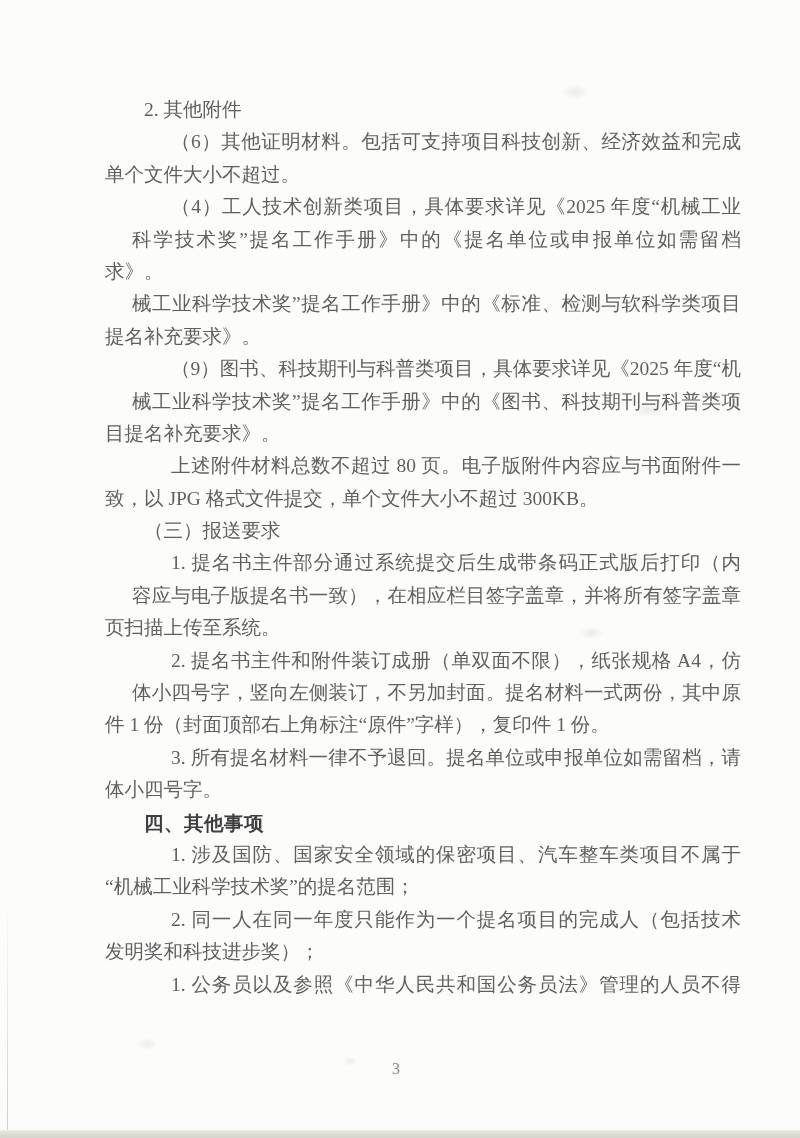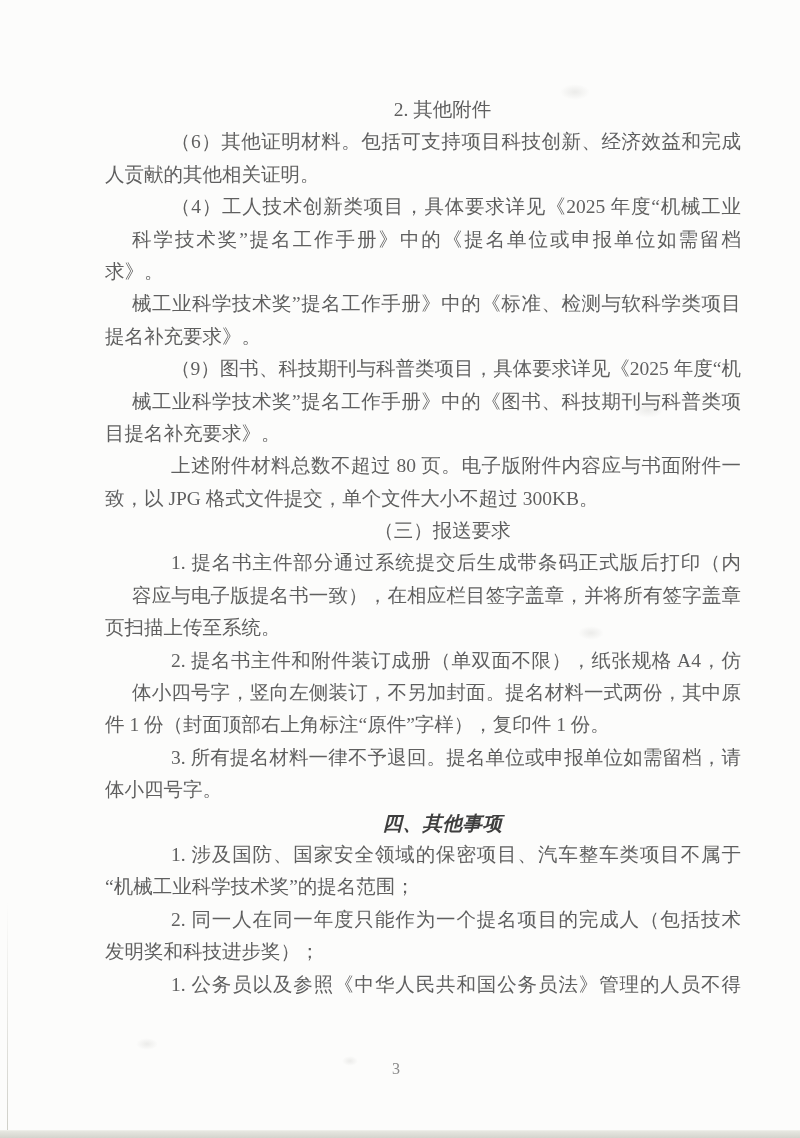--- a/index.html
+++ b/index.html
@@ -13,28 +13,27 @@
   }
   .textblock {
     position:absolute;
     left:105px; top:94px; width:636px;
     font-size:19.5px;
     line-height:32.4px;
     color:var(--ink,#5f5f5f);
     font-weight:400;
   }
   .line { height:32.4px; overflow:hidden; text-align:left; }
-  .line.indent { text-indent:2em;text-align:center; }
+  .line.indent { text-indent:2em; }
   .line.fill { text-align:justify; text-align-last:justify;margin-left:27px; }
   .line.bold {
     font-family:"Liberation Sans","DejaVu Sans",sans-serif;
     font-weight:700;
     color:var(--heading,#3e3e3e);
     letter-spacing:0.5px;
-    font-style:italic;
   }
   .page-number {
     position:absolute;
     left:0; top:1060px; width:792px;
     text-align:center;
     font-size:16px;
     color:var(--pagenum,#8b8b8b);
   }
   
   .edge-bottom {
@@ -59,21 +58,21 @@
   .smudge.s4 { left:136px; top:1038px; width:22px; height:12px; }
   .smudge.s5 { left:342px; top:1056px; width:16px; height:10px; }
 </style>
 </head>
 <body>
 
 <div class="page" style="--paper: #fcfcfb; --ink: #5f5f5f; --heading: #3e3e3e; --pagenum: #8b8b8b; --edge: #d4d4cd;">
   <div class="textblock">
       <div class="line indent">2. 其他附件</div>
       <div class="line indent fill">（6）其他证明材料。包括可支持项目科技创新、经济效益和完成</div>
-      <div class="line">人贡献的其他相关证明。</div>
+      <div class="line">单个文件大小不超过。</div>
       <div class="line indent fill">（4）工人技术创新类项目，具体要求详见《2025 年度“机械工业</div>
       <div class="line fill">科学技术奖”提名工作手册》中的《提名单位或申报单位如需留档</div>
       <div class="line">求》。</div>
       <div class="line fill">械工业科学技术奖”提名工作手册》中的《标准、检测与软科学类项目</div>
       <div class="line">提名补充要求》。</div>
       <div class="line indent fill">（9）图书、科技期刊与科普类项目，具体要求详见《2025 年度“机</div>
       <div class="line fill">械工业科学技术奖”提名工作手册》中的《图书、科技期刊与科普类项</div>
       <div class="line">目提名补充要求》。</div>
       <div class="line indent fill">上述附件材料总数不超过 80 页。电子版附件内容应与书面附件一</div>
       <div class="line">致，以 JPG 格式文件提交，单个文件大小不超过 300KB。</div>

